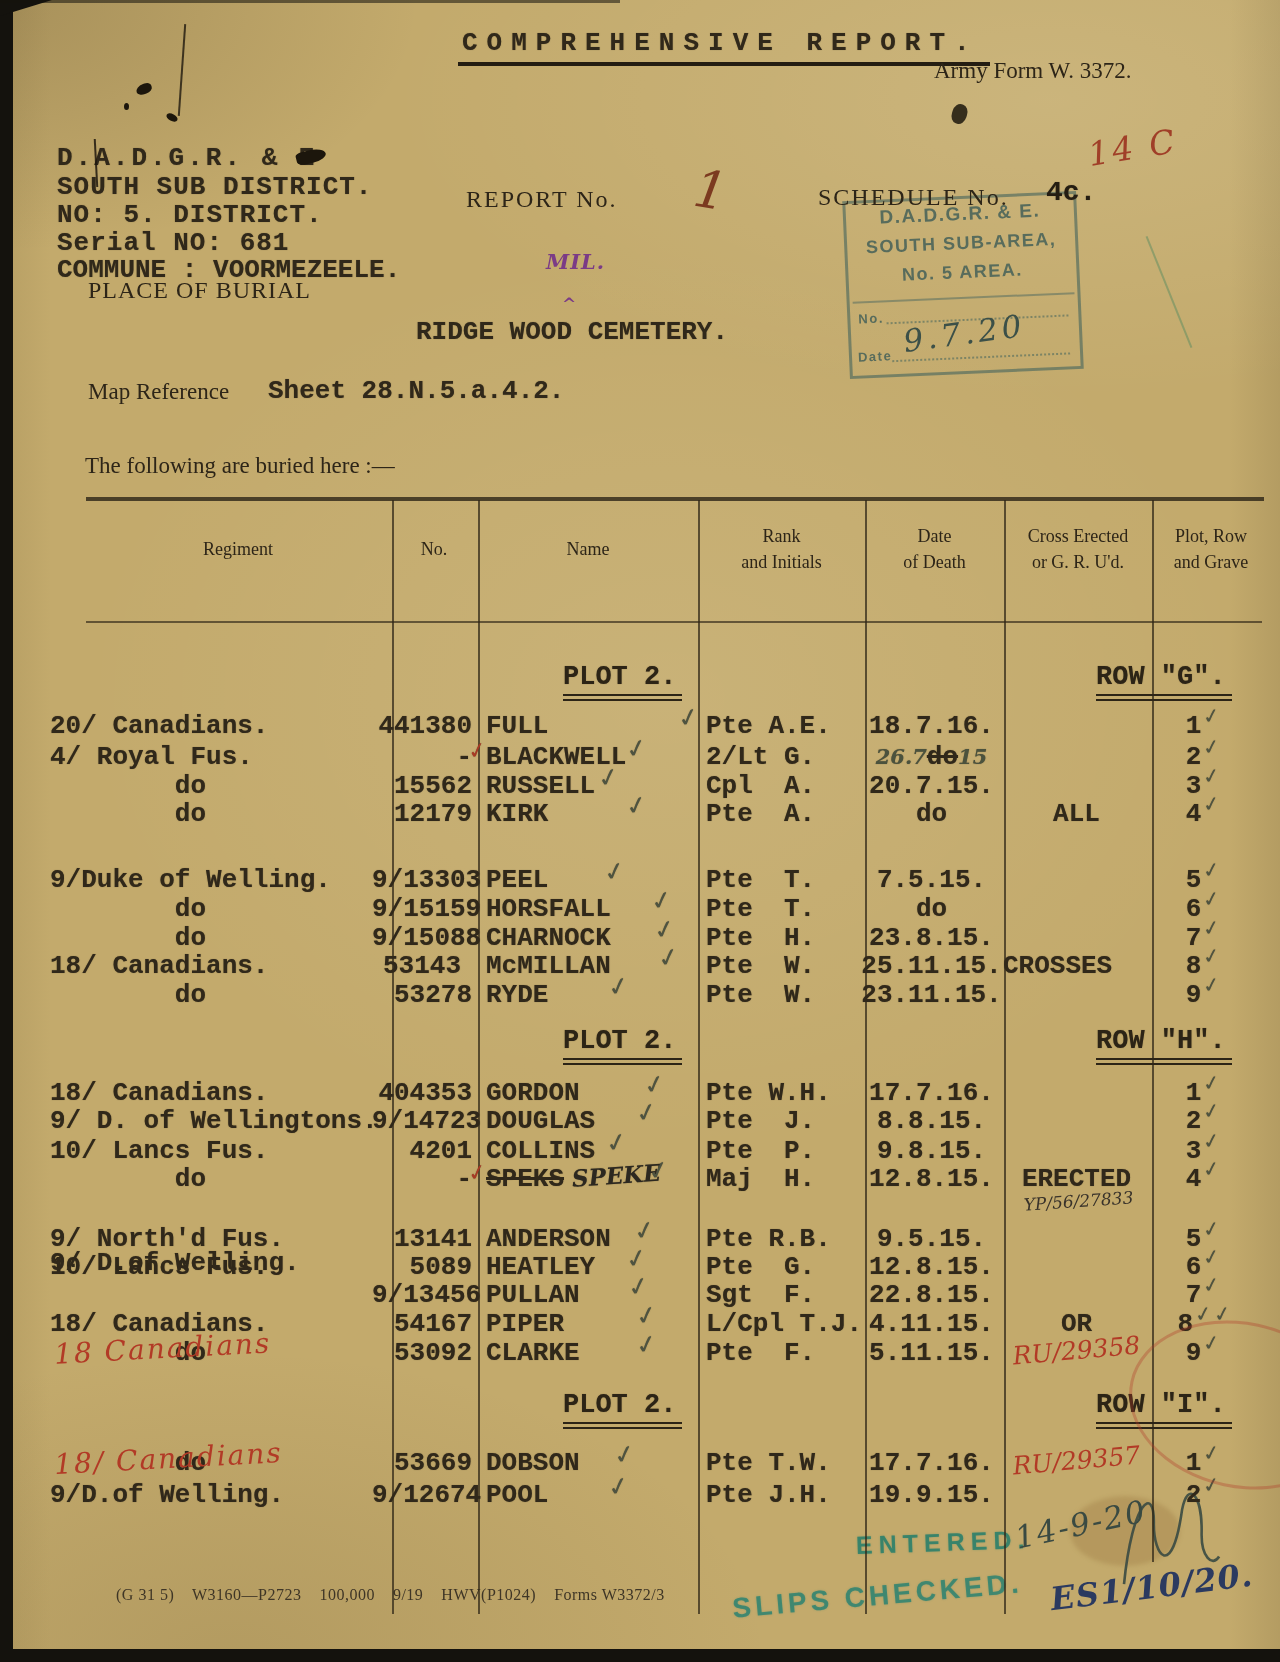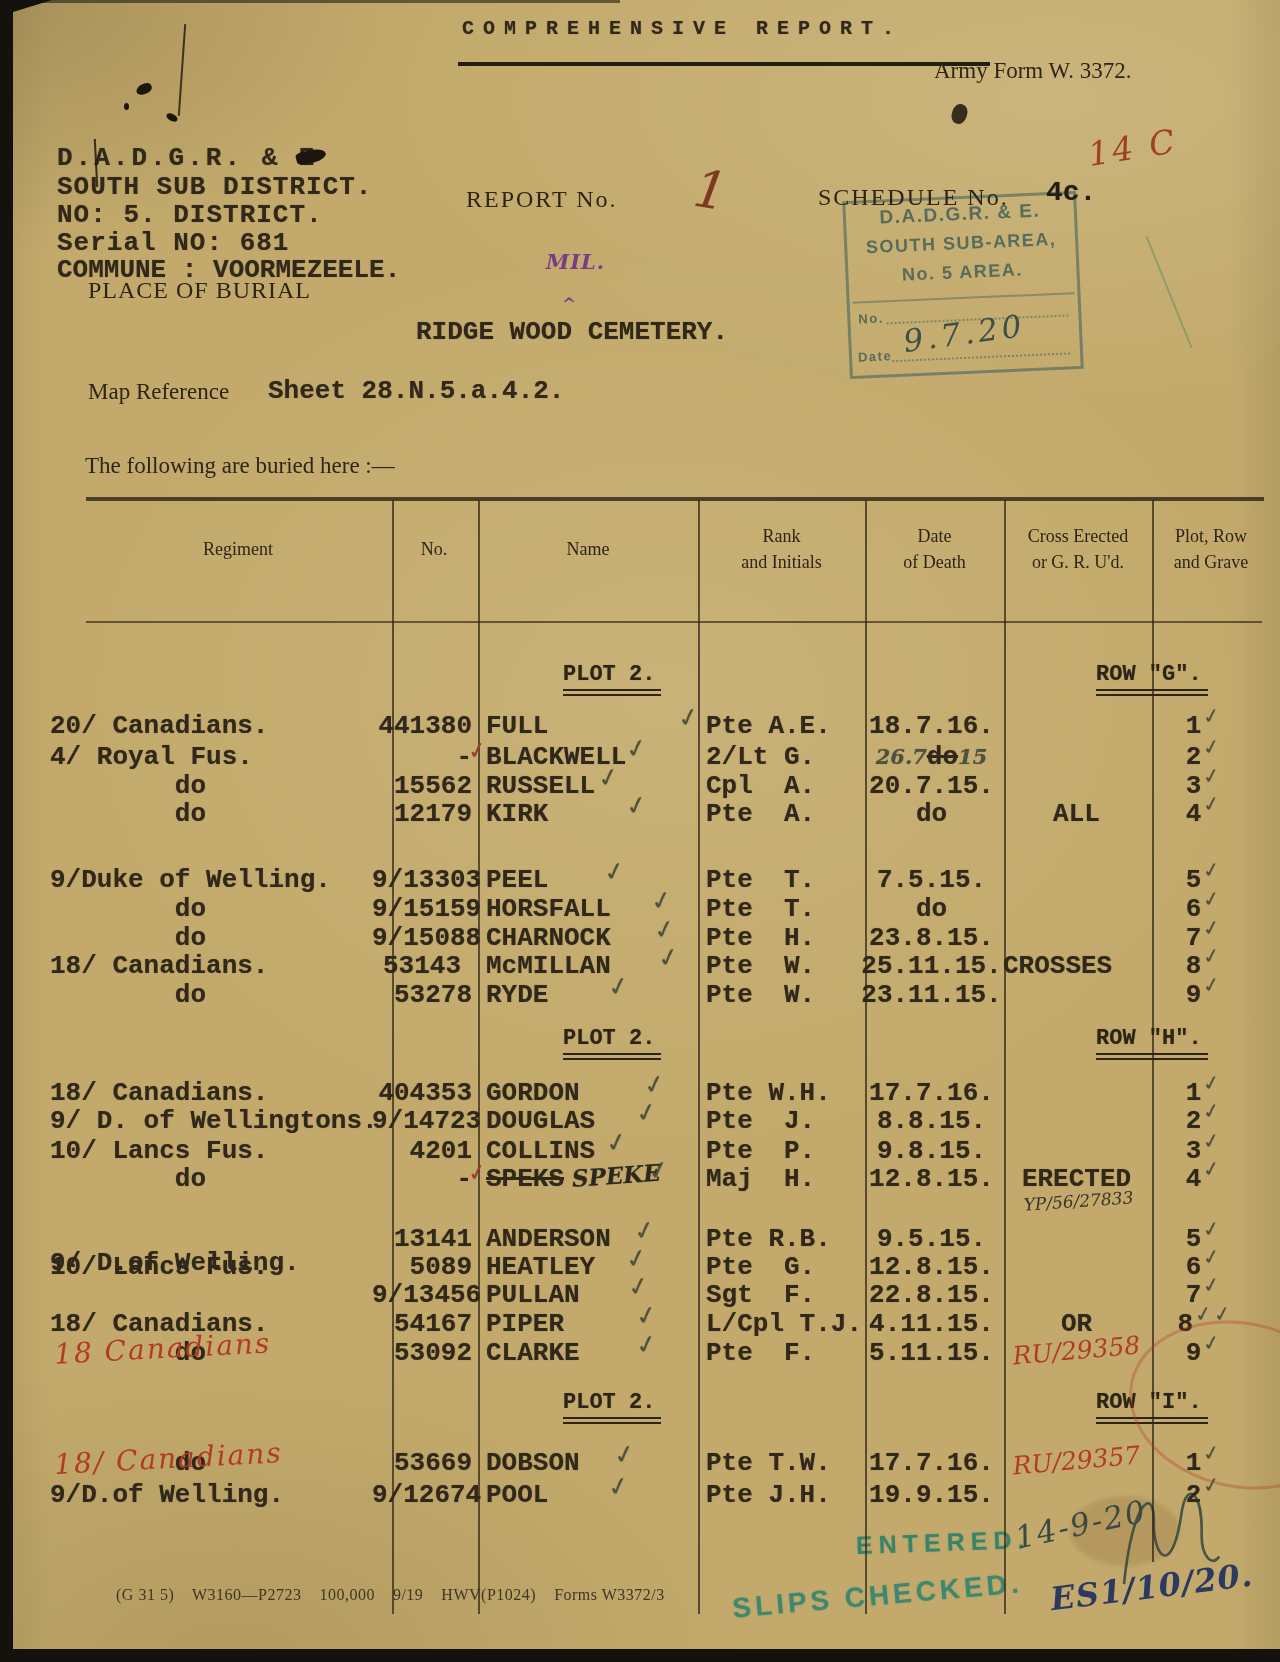--- a/index.html
+++ b/index.html
@@ -10,39 +10,39 @@
       radial-gradient(900px 700px at 52% 42%, rgba(255,248,224,.10), transparent 65%),
       radial-gradient(700px 420px at 0% 0%, rgba(60,45,20,.20), transparent 60%),
       radial-gradient(900px 520px at 18% 100%, rgba(95,75,35,.16), transparent 60%),
       linear-gradient(90deg, rgba(70,55,25,.10), transparent 4%, transparent 96%, rgba(70,55,25,.12));
     font-family:"Liberation Serif",serif;}
   .abs{position:absolute;}
   .typed{font-family:"Liberation Mono",monospace;font-weight:700;font-size:26px;line-height:1;
     color:#30281a;text-shadow:0 0 1px rgba(48,40,26,.5);white-space:pre;}
   .print{font-family:"Liberation Serif",serif;color:#2d2518;white-space:pre;}
   .hw{font-family:"DejaVu Serif",serif;font-style:italic;white-space:pre;}
-  .sechdr{font-family:"Liberation Mono",monospace;font-weight:700;font-size:22px;line-height:1;
+  .sechdr{font-family:"Liberation Mono",monospace;font-weight:700;font-size:27px;line-height:1;
     color:#2c2416;text-shadow:0 0 1px rgba(44,36,22,.5);border-bottom:7px double #2c2416;
     padding:0 6px 3px 0;white-space:pre;}
   .hline{position:absolute;background:rgba(44,36,22,.8);}
   .tick{font-family:"DejaVu Sans",sans-serif;font-weight:700;color:#4e5340;display:inline-block;
     transform:rotate(-12deg);font-size:25px;}
   .tick.red{color:#a83a24;}
   .strike{text-decoration:line-through;text-decoration-thickness:2.5px;}
   .cell{position:absolute;height:28px;}
   .stampink{color:rgba(78,102,90,.92);font-family:"Liberation Sans",sans-serif;font-weight:700;
     letter-spacing:1.5px;white-space:pre;}
   .greenstamp{font-family:"Liberation Sans",sans-serif;font-weight:700;white-space:pre;}
 </style>
 </head>
 <body>
 
 <div class="page" id="page">
 
-  <div class="abs typed" style="left:462px;top:19px;font-size:20px;letter-spacing:9px;">COMPREHENSIVE REPORT.</div>
+  <div class="abs typed" style="left:462px;top:30px;font-size:26px;letter-spacing:9px;">COMPREHENSIVE REPORT.</div>
   <div class="abs" style="left:458px;top:62px;width:532px;height:4px;background:#241d12;"></div>
 
   <div class="abs print" style="left:934px;top:58px;font-size:23px;">Army Form W. 3372.</div>
 
 
   <div class="abs typed" style="left:57px;top:145px;letter-spacing:3px;">D.A.D.G.R. &amp; E</div>
   <div class="abs typed" style="left:57px;top:174px;letter-spacing:1px;">SOUTH SUB DISTRICT.</div>
   <div class="abs typed" style="left:57px;top:202px;letter-spacing:1px;">NO: 5. DISTRICT.</div>
   <div class="abs typed" style="left:57px;top:230px;letter-spacing:1px;">Serial NO: 681</div>
   <div class="abs typed" style="left:57px;top:257px;">COMMUNE : VOORMEZEELE.</div>
@@ -216,20 +216,21 @@
     <div class="typed cell" style="position: absolute; left: 861px; top: 1138px; width: 141px; text-align: center;">9.8.15.</div>
     <div class="typed cell" style="position: absolute; left: 1150px; top: 1138px; width: 104px; text-align: center;"><span>3</span><span class="tick" style="font-size: 20px; display: inline-block; transform: translate(2px, -10px) rotate(-10deg);">✓</span></div>
     <div class="typed cell" style="position: absolute; left: 50px; top: 1166px; width: 334px;">        do</div>
     <div class="typed cell" style="position: absolute; left: 372px; top: 1166px; width: 100px; text-align: right;">-</div>
     <div class="typed cell" style="position: absolute; left: 486px; top: 1166px; width: 208px;"><span class="tick red" style="position: absolute; left: -18px; top: -4px; font-size: 22px;">✓</span><span class="strike">SPEKS</span><span class="hw" style="font-size: 23px; color: rgb(44, 40, 32); display: inline-block; transform: rotate(-4deg) translateY(-2px);"> SPEKE</span><span class="tick" style="position: absolute; top: -8px; left: 162px;">✓</span></div>
     <div class="typed cell" style="position: absolute; left: 706px; top: 1166px; width: 158px;">Maj  H.</div>
     <div class="typed cell" style="position: absolute; left: 861px; top: 1166px; width: 141px; text-align: center;">12.8.15.</div>
     <div class="typed cell" style="position: absolute; left: 1003px; top: 1166px; width: 147px; text-align: center;">ERECTED</div>
     <div class="hw" style="position: absolute; left: 1005px; top: 1191px; width: 147px; font-size: 17px; color: rgb(56, 50, 42); transform: rotate(-4deg); text-align: center; z-index: 4;">YP/56/27833</div>
     <div class="typed cell" style="position: absolute; left: 1150px; top: 1166px; width: 104px; text-align: center;"><span>4</span><span class="tick" style="font-size: 20px; display: inline-block; transform: translate(2px, -10px) rotate(-10deg);">✓</span></div>
+    <div class="typed cell" style="position: absolute; left: 50px; top: 1226px; width: 334px;">9/ North'd Fus.</div>
     <div class="typed cell" style="position: absolute; left: 372px; top: 1226px; width: 100px; text-align: right;">13141</div>
     <div class="typed cell" style="position: absolute; left: 486px; top: 1226px; width: 208px;"><span>ANDERSON</span><span class="tick" style="position: absolute; top: -8px; left: 148px;">✓</span></div>
     <div class="typed cell" style="position: absolute; left: 706px; top: 1226px; width: 158px;">Pte R.B.</div>
     <div class="typed cell" style="position: absolute; left: 861px; top: 1226px; width: 141px; text-align: center;">9.5.15.</div>
     <div class="typed cell" style="position: absolute; left: 1150px; top: 1226px; width: 104px; text-align: center;"><span>5</span><span class="tick" style="font-size: 20px; display: inline-block; transform: translate(2px, -10px) rotate(-10deg);">✓</span></div>
     <div class="typed cell" style="position: absolute; left: 50px; top: 1254px; width: 334px;">10/ Lancs Fus.</div>
     <div class="typed cell" style="position: absolute; left: 372px; top: 1254px; width: 100px; text-align: right;">5089</div>
     <div class="typed cell" style="position: absolute; left: 486px; top: 1254px; width: 208px;"><span>HEATLEY</span><span class="tick" style="position: absolute; top: -8px; left: 140px;">✓</span></div>
     <div class="typed cell" style="position: absolute; left: 706px; top: 1254px; width: 158px;">Pte  G.</div>
     <div class="typed cell" style="position: absolute; left: 861px; top: 1254px; width: 141px; text-align: center;">12.8.15.</div>

